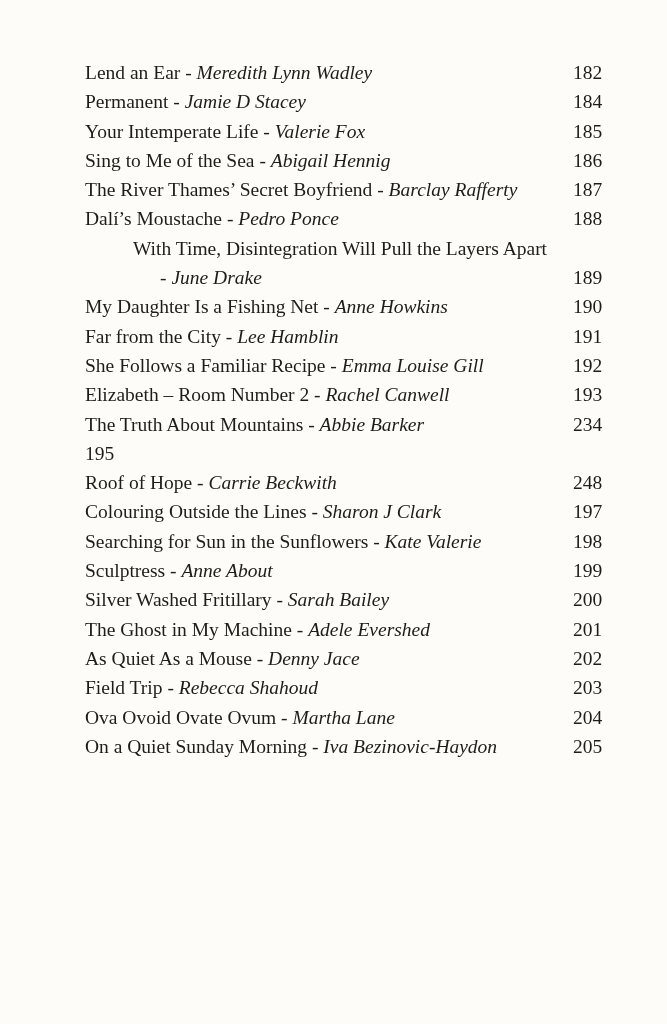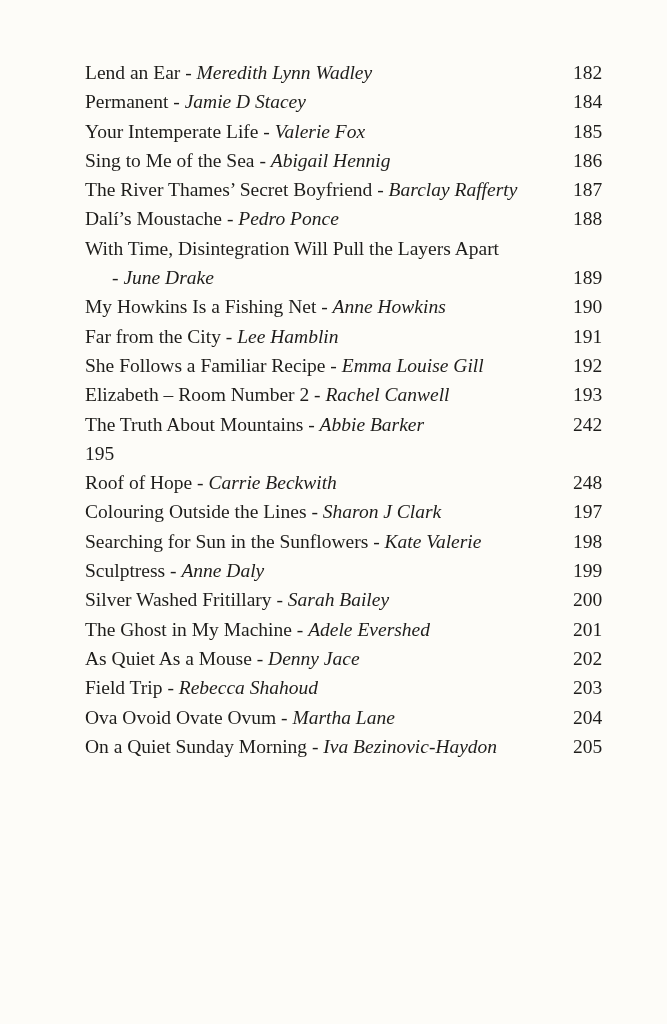--- a/index.html
+++ b/index.html
@@ -27,20 +27,21 @@
     align-items: flex-end;
     gap: 10px;
   }
   .entry-text {
     white-space: nowrap;
     min-width: 0;
   }
   .entry-text.wrapped {
     white-space: normal;
     flex: 1 1 auto;
+    margin-left: 48px;
   }
   .entry-text.wrapped .title-line {
     display: block;
   }
   .entry-text.wrapped .author-line {
     display: block;
     padding-left: 27px;
   }
   .author {
     font-style: italic;
@@ -81,56 +82,56 @@
         <span class="page-num">188</span>
       </div>
       <div class="entry">
         <span class="entry-text wrapped">
           <span class="title-line">With Time, Disintegration Will Pull the Layers Apart</span>
           <span class="author-line"><span class="sep">- </span><span class="author">June Drake</span></span>
         </span>
         <span class="page-num">189</span>
       </div>
       <div class="entry">
-        <span class="entry-text"><span class="title">My Howkins Is a Fishing Net</span><span class="sep"> - </span><span class="author">Anne Howkins</span></span>
+        <span class="entry-text"><span class="title">My Daughter Is a Fishing Net</span><span class="sep"> - </span><span class="author">Anne Howkins</span></span>
         <span class="page-num">190</span>
       </div>
       <div class="entry">
         <span class="entry-text"><span class="title">Far from the City</span><span class="sep"> - </span><span class="author">Lee Hamblin</span></span>
         <span class="page-num">191</span>
       </div>
       <div class="entry">
         <span class="entry-text"><span class="title">She Follows a Familiar Recipe</span><span class="sep"> - </span><span class="author">Emma Louise Gill</span></span>
         <span class="page-num">192</span>
       </div>
       <div class="entry">
         <span class="entry-text"><span class="title">Elizabeth – Room Number 2</span><span class="sep"> - </span><span class="author">Rachel Canwell</span></span>
         <span class="page-num">193</span>
       </div>
       <div class="entry">
         <span class="entry-text"><span class="title">The Truth About Mountains</span><span class="sep"> - </span><span class="author">Abbie Barker</span></span>
-        <span class="page-num">242</span>
+        <span class="page-num">234</span>
       </div>
       <div class="entry">
         <span class="page-num">195</span>
       </div>
       <div class="entry">
         <span class="entry-text"><span class="title">Roof of Hope</span><span class="sep"> - </span><span class="author">Carrie Beckwith</span></span>
         <span class="page-num">248</span>
       </div>
       <div class="entry">
         <span class="entry-text"><span class="title">Colouring Outside the Lines</span><span class="sep"> - </span><span class="author">Sharon J Clark</span></span>
         <span class="page-num">197</span>
       </div>
       <div class="entry">
         <span class="entry-text"><span class="title">Searching for Sun in the Sunflowers</span><span class="sep"> - </span><span class="author">Kate Valerie</span></span>
         <span class="page-num">198</span>
       </div>
       <div class="entry">
-        <span class="entry-text"><span class="title">Sculptress</span><span class="sep"> - </span><span class="author">Anne Daly</span></span>
+        <span class="entry-text"><span class="title">Sculptress</span><span class="sep"> - </span><span class="author">Anne About</span></span>
         <span class="page-num">199</span>
       </div>
       <div class="entry">
         <span class="entry-text"><span class="title">Silver Washed Fritillary</span><span class="sep"> - </span><span class="author">Sarah Bailey</span></span>
         <span class="page-num">200</span>
       </div>
       <div class="entry">
         <span class="entry-text"><span class="title">The Ghost in My Machine</span><span class="sep"> - </span><span class="author">Adele Evershed</span></span>
         <span class="page-num">201</span>
       </div>

